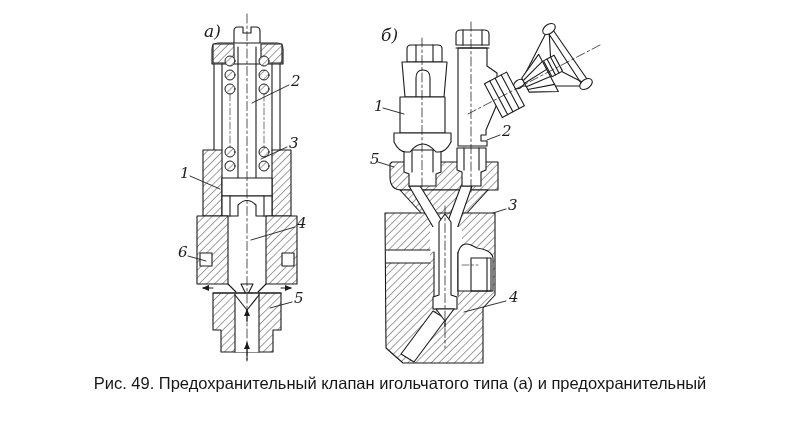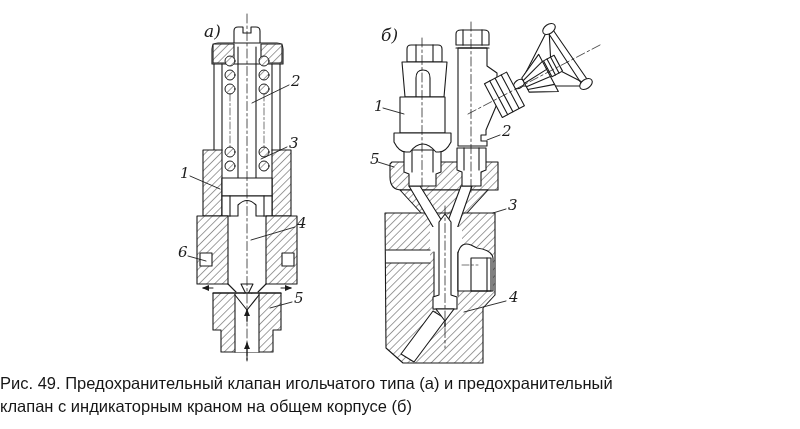--- a/index.html
+++ b/index.html
@@ -7,21 +7,21 @@
          font-family:"Liberation Sans",sans-serif;}
   svg{position:absolute;top:0;left:0;}
   svg .w{fill:#ffffff;}
   svg .ht{fill:url(#hat);}
   svg .cl{stroke-dasharray:9 3 2.5 3;stroke-width:.75;}
   svg .cl2{stroke-dasharray:7 2.5 2 2.5;stroke-width:.6;}
   svg .ldr{stroke-width:.9;}
   svg text{stroke:none;fill:#1b1b1b;}
   svg .num{font:italic 15px "DejaVu Serif",serif;}
   svg .plabel{font:italic 17px "DejaVu Serif",serif;}
-  .caption{position:absolute;top:372px;left:0;width:100%;text-align:left;
+  .caption{position:absolute;top:372px;left:0;width:100%;text-align:center;
            color:#161616;font-size:16.5px;line-height:23px;}
 </style>
 </head>
 <body>
 
 <div class="stage">
 <svg width="800" height="368" viewBox="0 0 800 368">
   <defs>
     <pattern id="hat" width="5.5" height="5.5" patternUnits="userSpaceOnUse" patternTransform="rotate(45)">
       <rect width="5.5" height="5.5" fill="#ffffff"></rect>
@@ -226,15 +226,14 @@
     <text class="num" x="374" y="111">1</text>
     <text class="num" x="502" y="136">2</text>
     <text class="num" x="370" y="164">5</text>
     <text class="num" x="508" y="210">3</text>
     <text class="num" x="509" y="302">4</text>
   </g>
 </svg>
 
 <div class="caption">
   <div>Рис. 49. Предохранительный клапан игольчатого типа (а) и предохранительный</div>
-  <div>клапан с индикаторным краном на общем корпусе (б)</div>
 </div>
 </div>
 
 </body></html>

